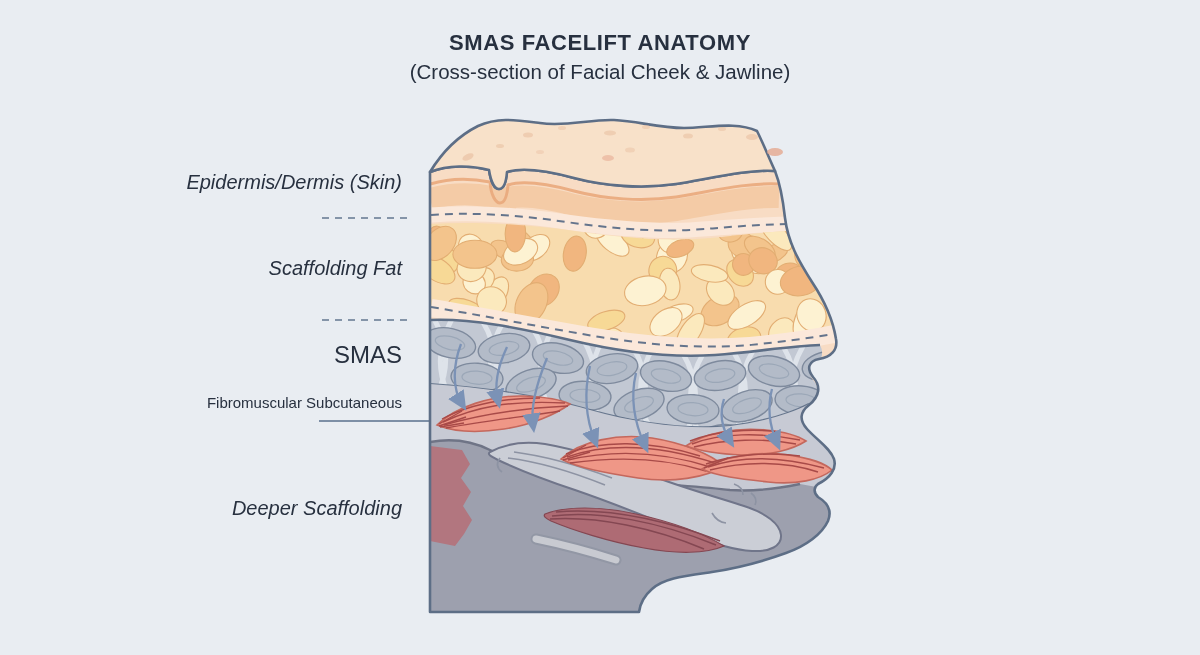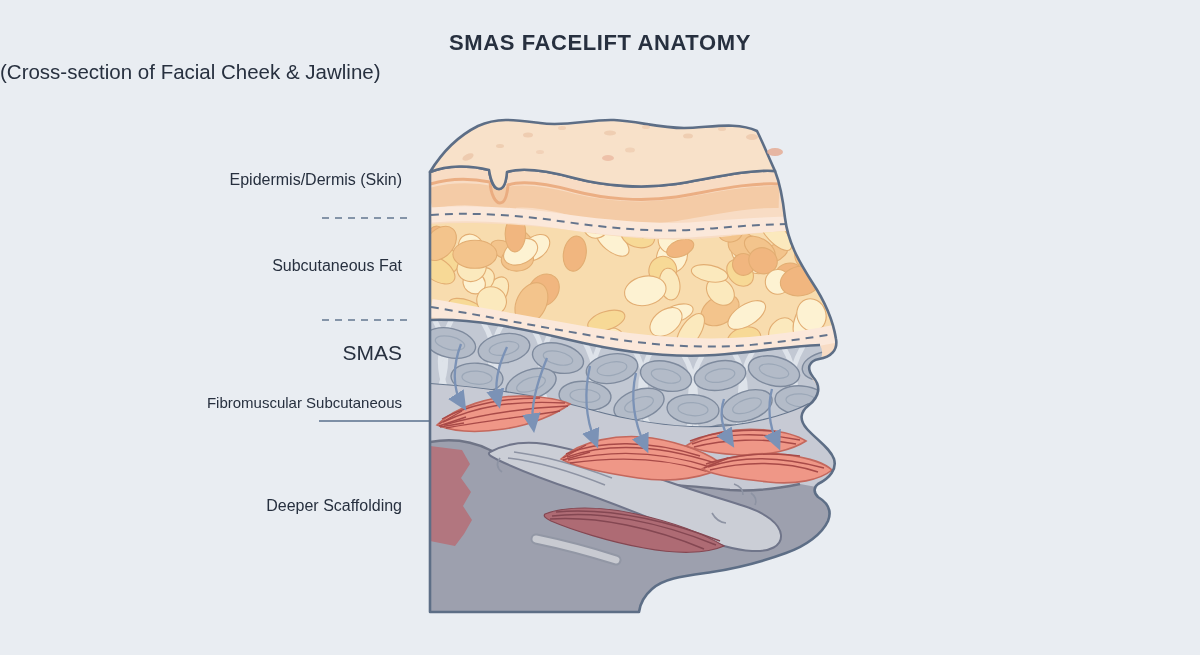--- a/index.html
+++ b/index.html
@@ -8,26 +8,26 @@
     background:var(--bg,#e9edf2);
     font-family:"Liberation Sans", sans-serif;
     color:var(--text,#27303f);
   }
   .stage svg{position:absolute;left:0;top:0;}
   .title{
     position:absolute;left:0;right:0;top:30px;text-align:center;
     font-size:22px;font-weight:600;letter-spacing:0.6px;color:var(--text);
   }
   .subtitle{
-    position:absolute;left:0;right:0;top:60px;text-align:left;
+    position:absolute;left:0;right:0;top:60px;text-align:center;
     font-size:20.5px;font-weight:400;color:var(--text);
   }
   .lbl{position:absolute;right:798px;white-space:nowrap;text-align:right;color:var(--text);}
-  .lbl-main{font-size:16px;}
-  .lbl-smas{font-size:21px;margin-left:28px;}
+  .lbl-main{font-size:20px;font-style:italic;}
+  .lbl-smas{font-size:24px;margin-left:28px;}
   .lbl-sub{font-size:15px;}
 </style>
 </head>
 <body>
 
 <div class="stage">
 
   <svg width="1200" height="655" viewBox="0 0 1200 655">
     <defs>
       <marker id="ah" markerWidth="9" markerHeight="9" refX="5" refY="4.5" orient="auto">
@@ -344,17 +344,17 @@
         <ellipse cx="775" cy="152" rx="8" ry="4" fill="var(--skin_spot_dark)" opacity="0.8"></ellipse>
         <ellipse cx="608" cy="158" rx="6" ry="3" fill="var(--skin_spot_dark)" opacity="0.55"></ellipse>
       </g>
     </g>
   </svg>
 
   <div class="title">SMAS FACELIFT ANATOMY</div>
   <div class="subtitle">(Cross-section of Facial Cheek &amp; Jawline)</div>
 
   <div class="lbl lbl-main" style="top:171px">Epidermis/Dermis (Skin)</div>
-  <div class="lbl lbl-main" style="top:257px">Subcutaneous Fat</div>
+  <div class="lbl lbl-main" style="top:257px">Scaffolding Fat</div>
   <div class="lbl lbl-smas" style="top:341px">SMAS</div>
   <div class="lbl lbl-sub" style="top:394px">Fibromuscular Subcutaneous</div>
   <div class="lbl lbl-main" style="top:497px">Deeper Scaffolding</div>
 </div>
 
 </body></html>

